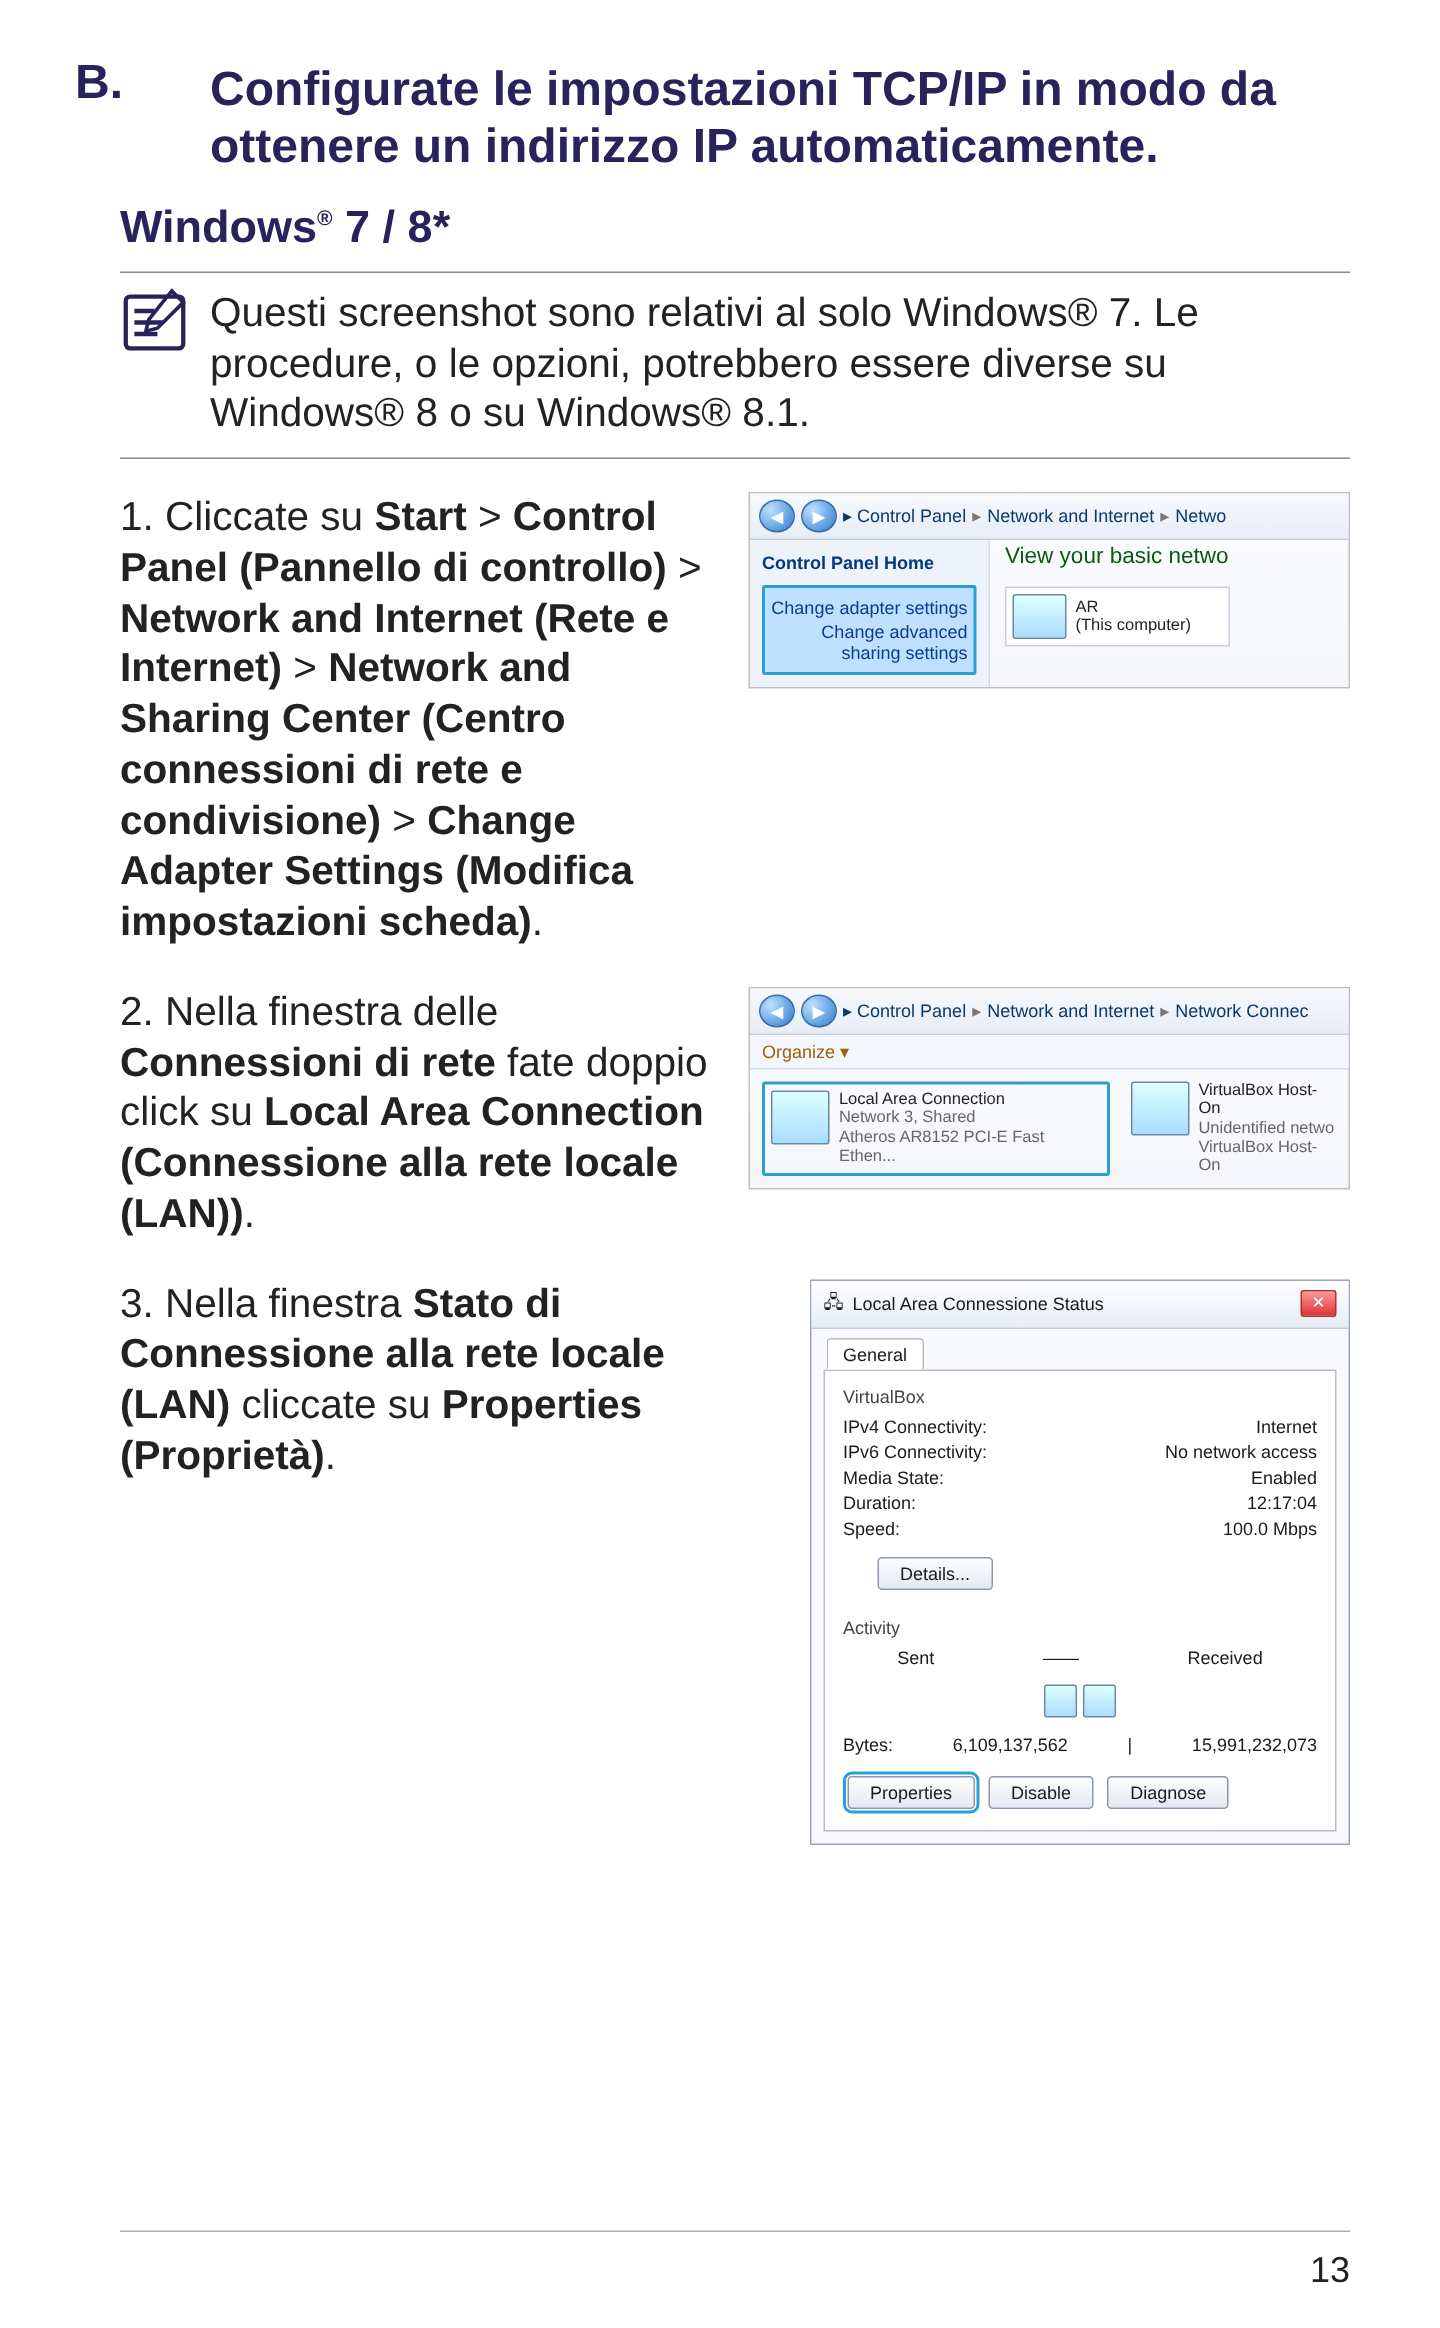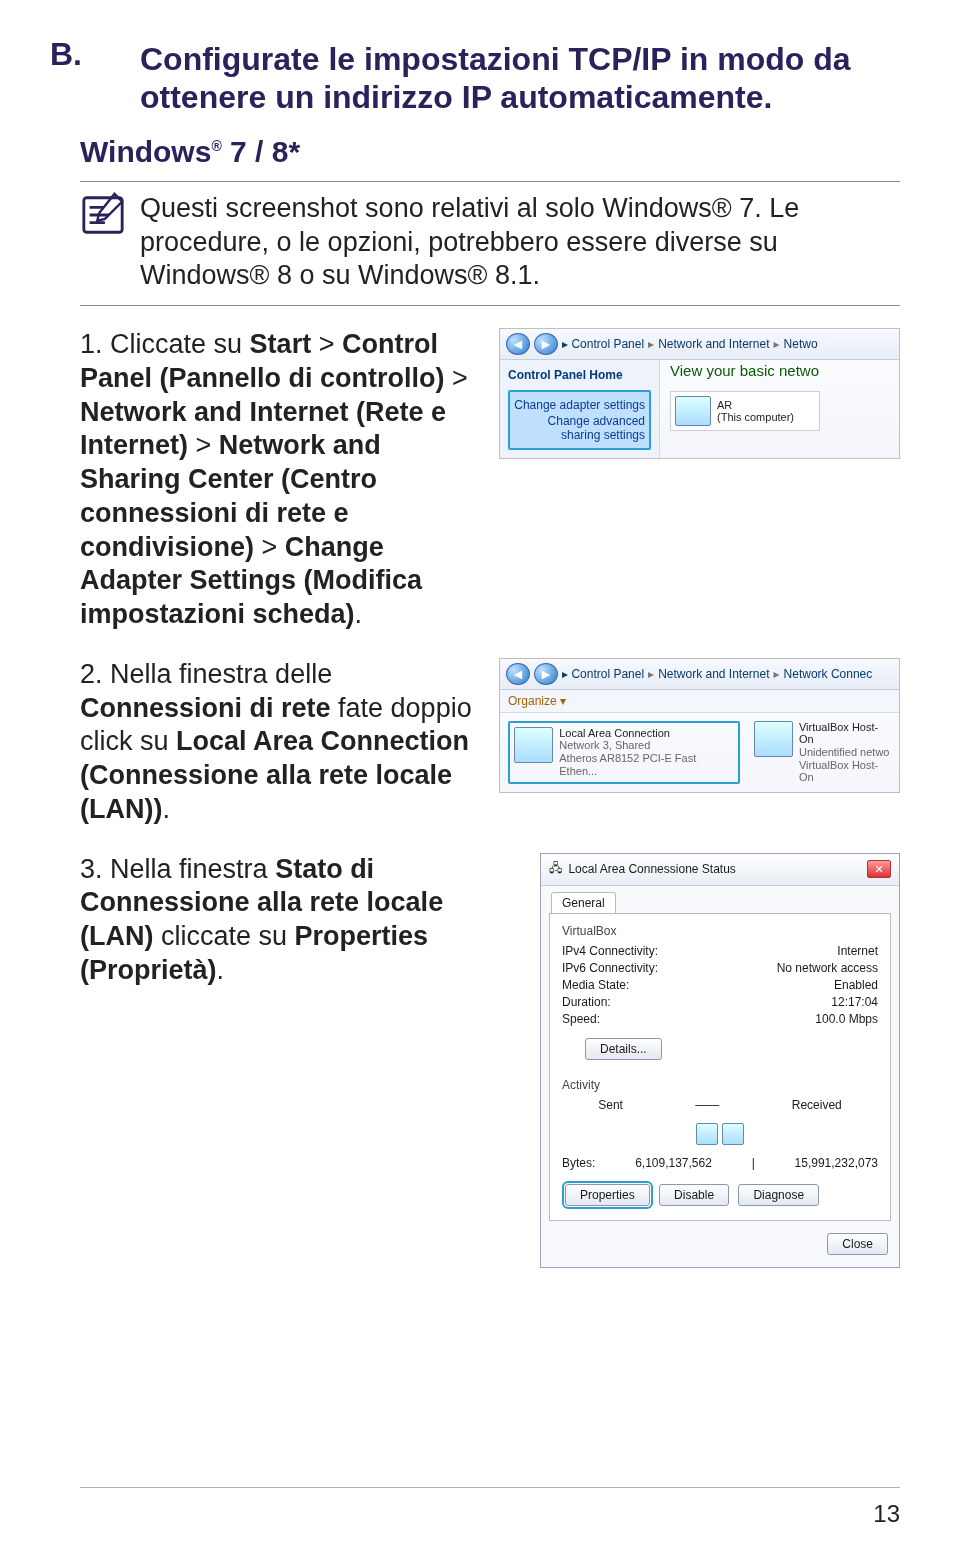--- a/index.html
+++ b/index.html
@@ -309,21 +309,18 @@
           <span>6,109,137,562</span>
           <span>|</span>
           <span>15,991,232,073</span>
         </div>
         <div style="margin-top:10px">
           <span class="btn hl">Properties</span>
           <span class="btn">Disable</span>
           <span class="btn">Diagnose</span>
         </div>
       </div>
-      <div style="text-align:right;padding:0 8px 8px 0">
-        <span class="btn">Close</span>
-      </div>
     </div>
   </div>
 </div>
 
 <div class="footer-rule"></div>
 <div class="page-num">13</div>
 
 </body></html>

